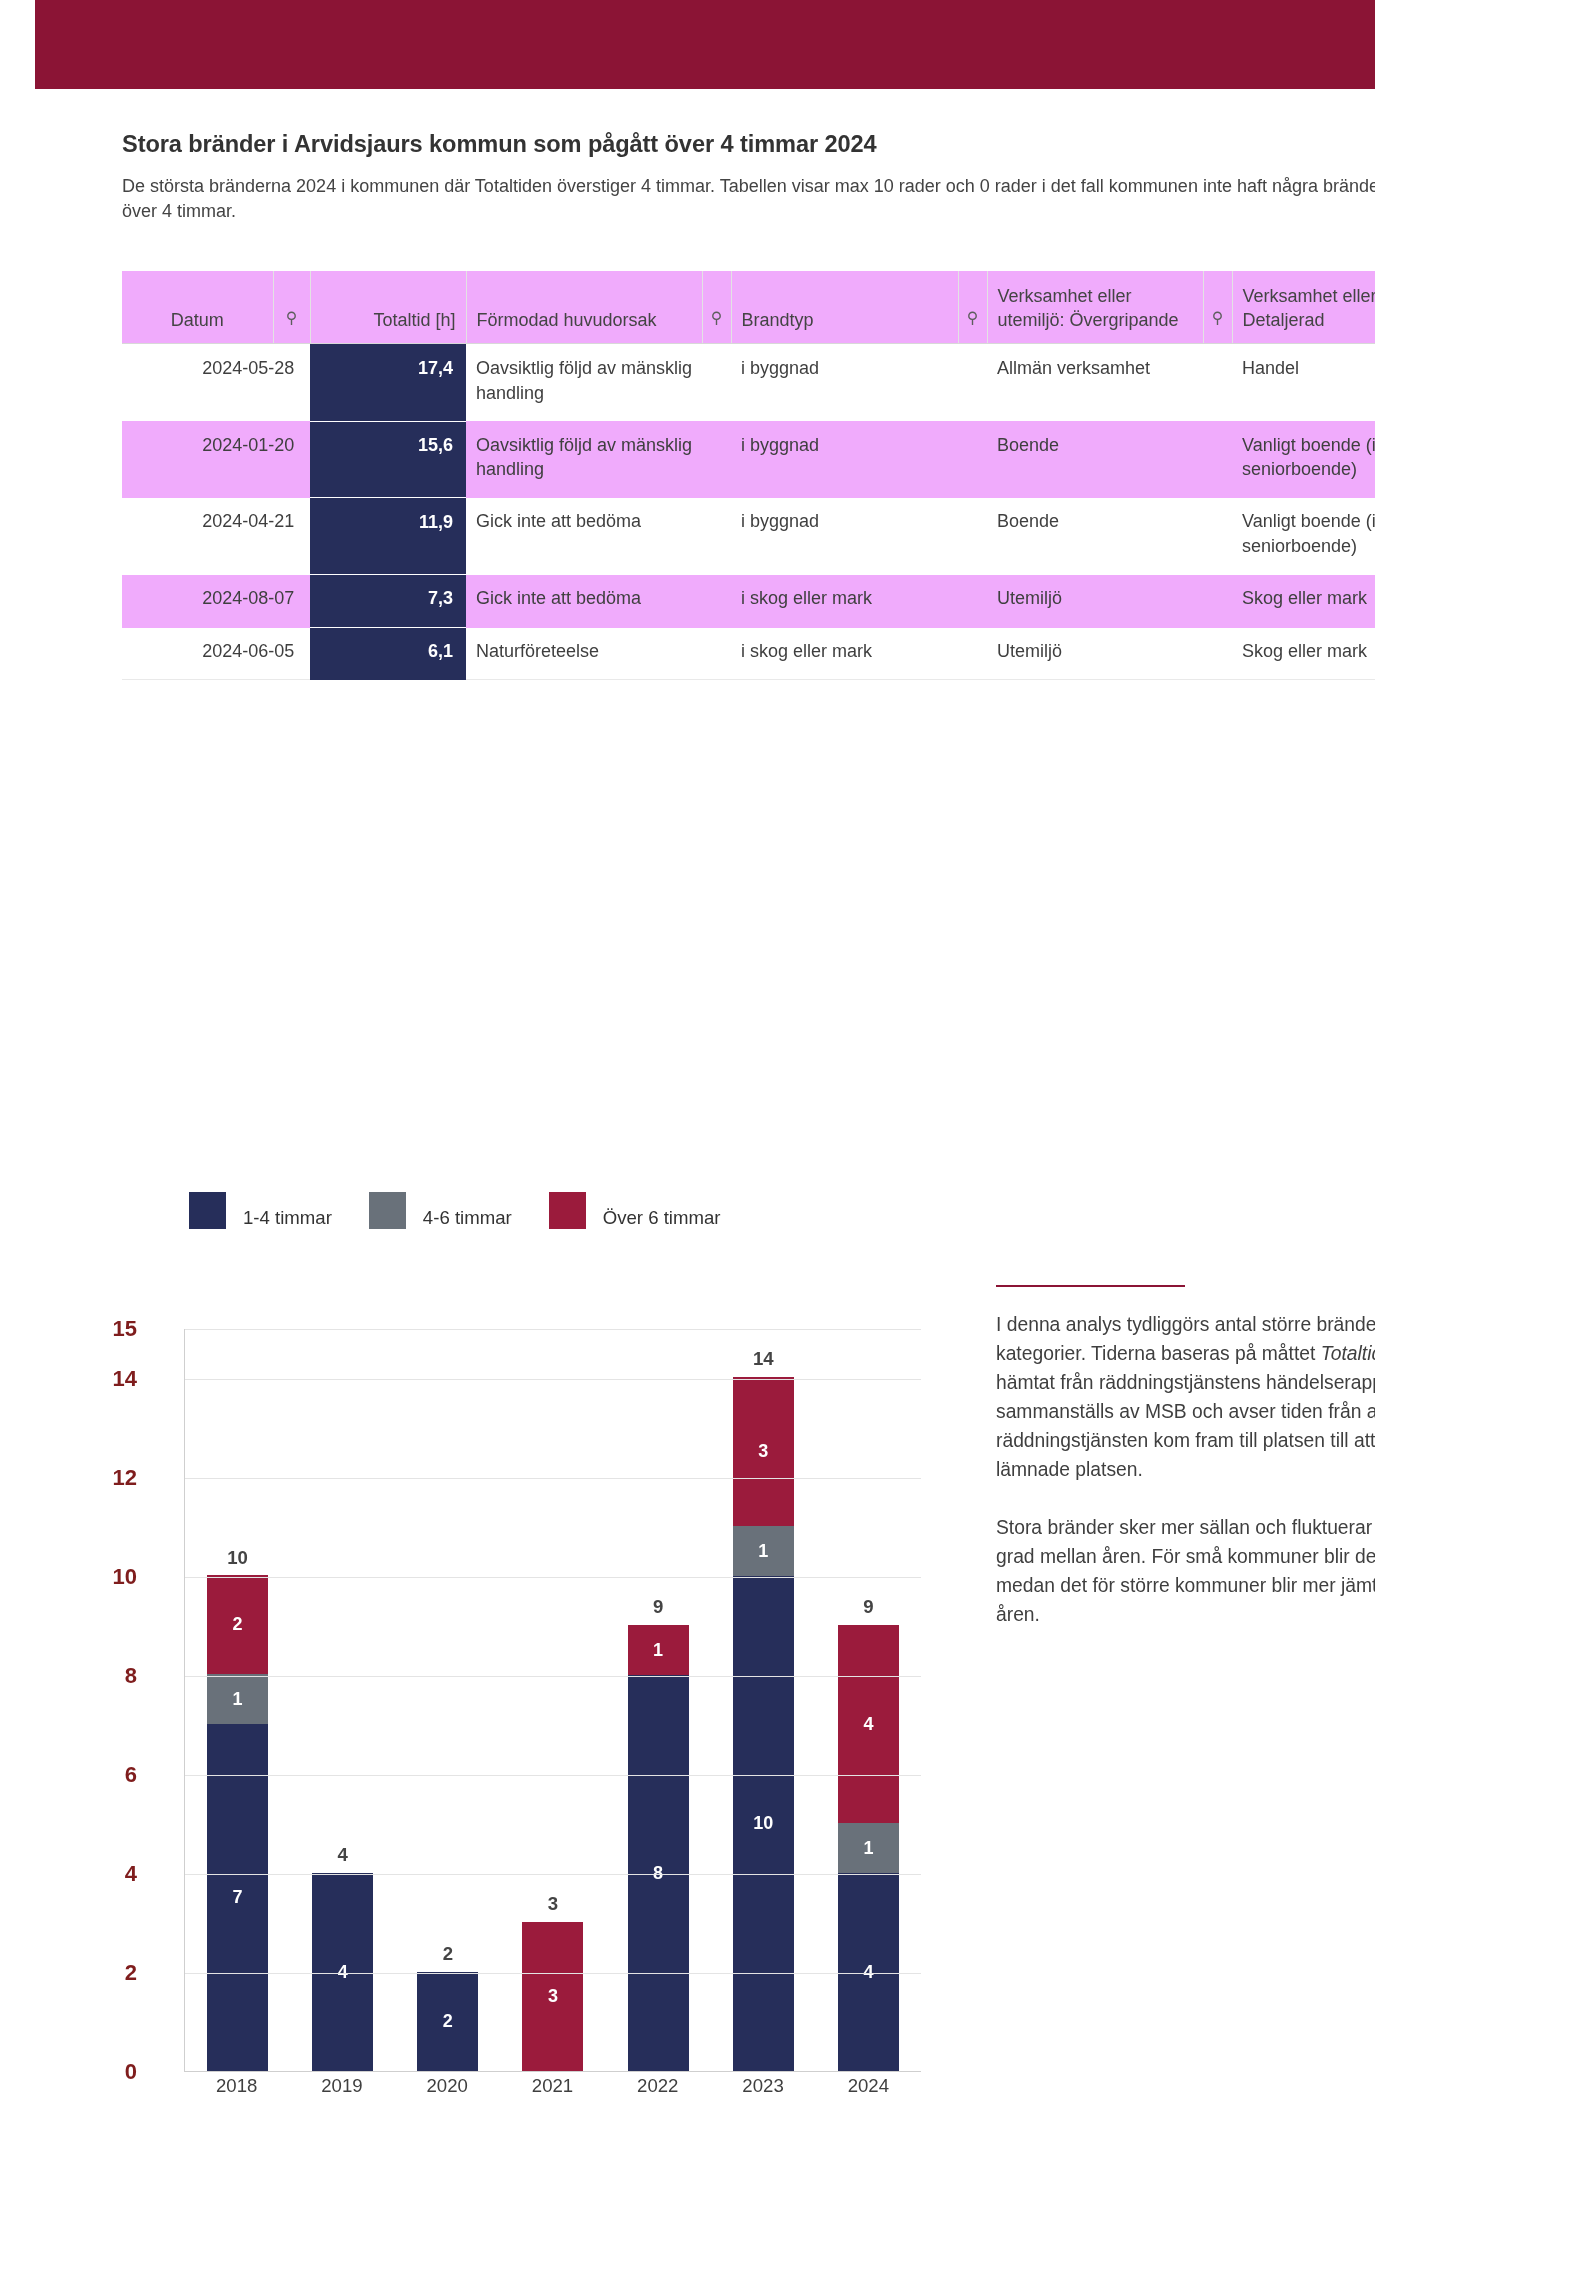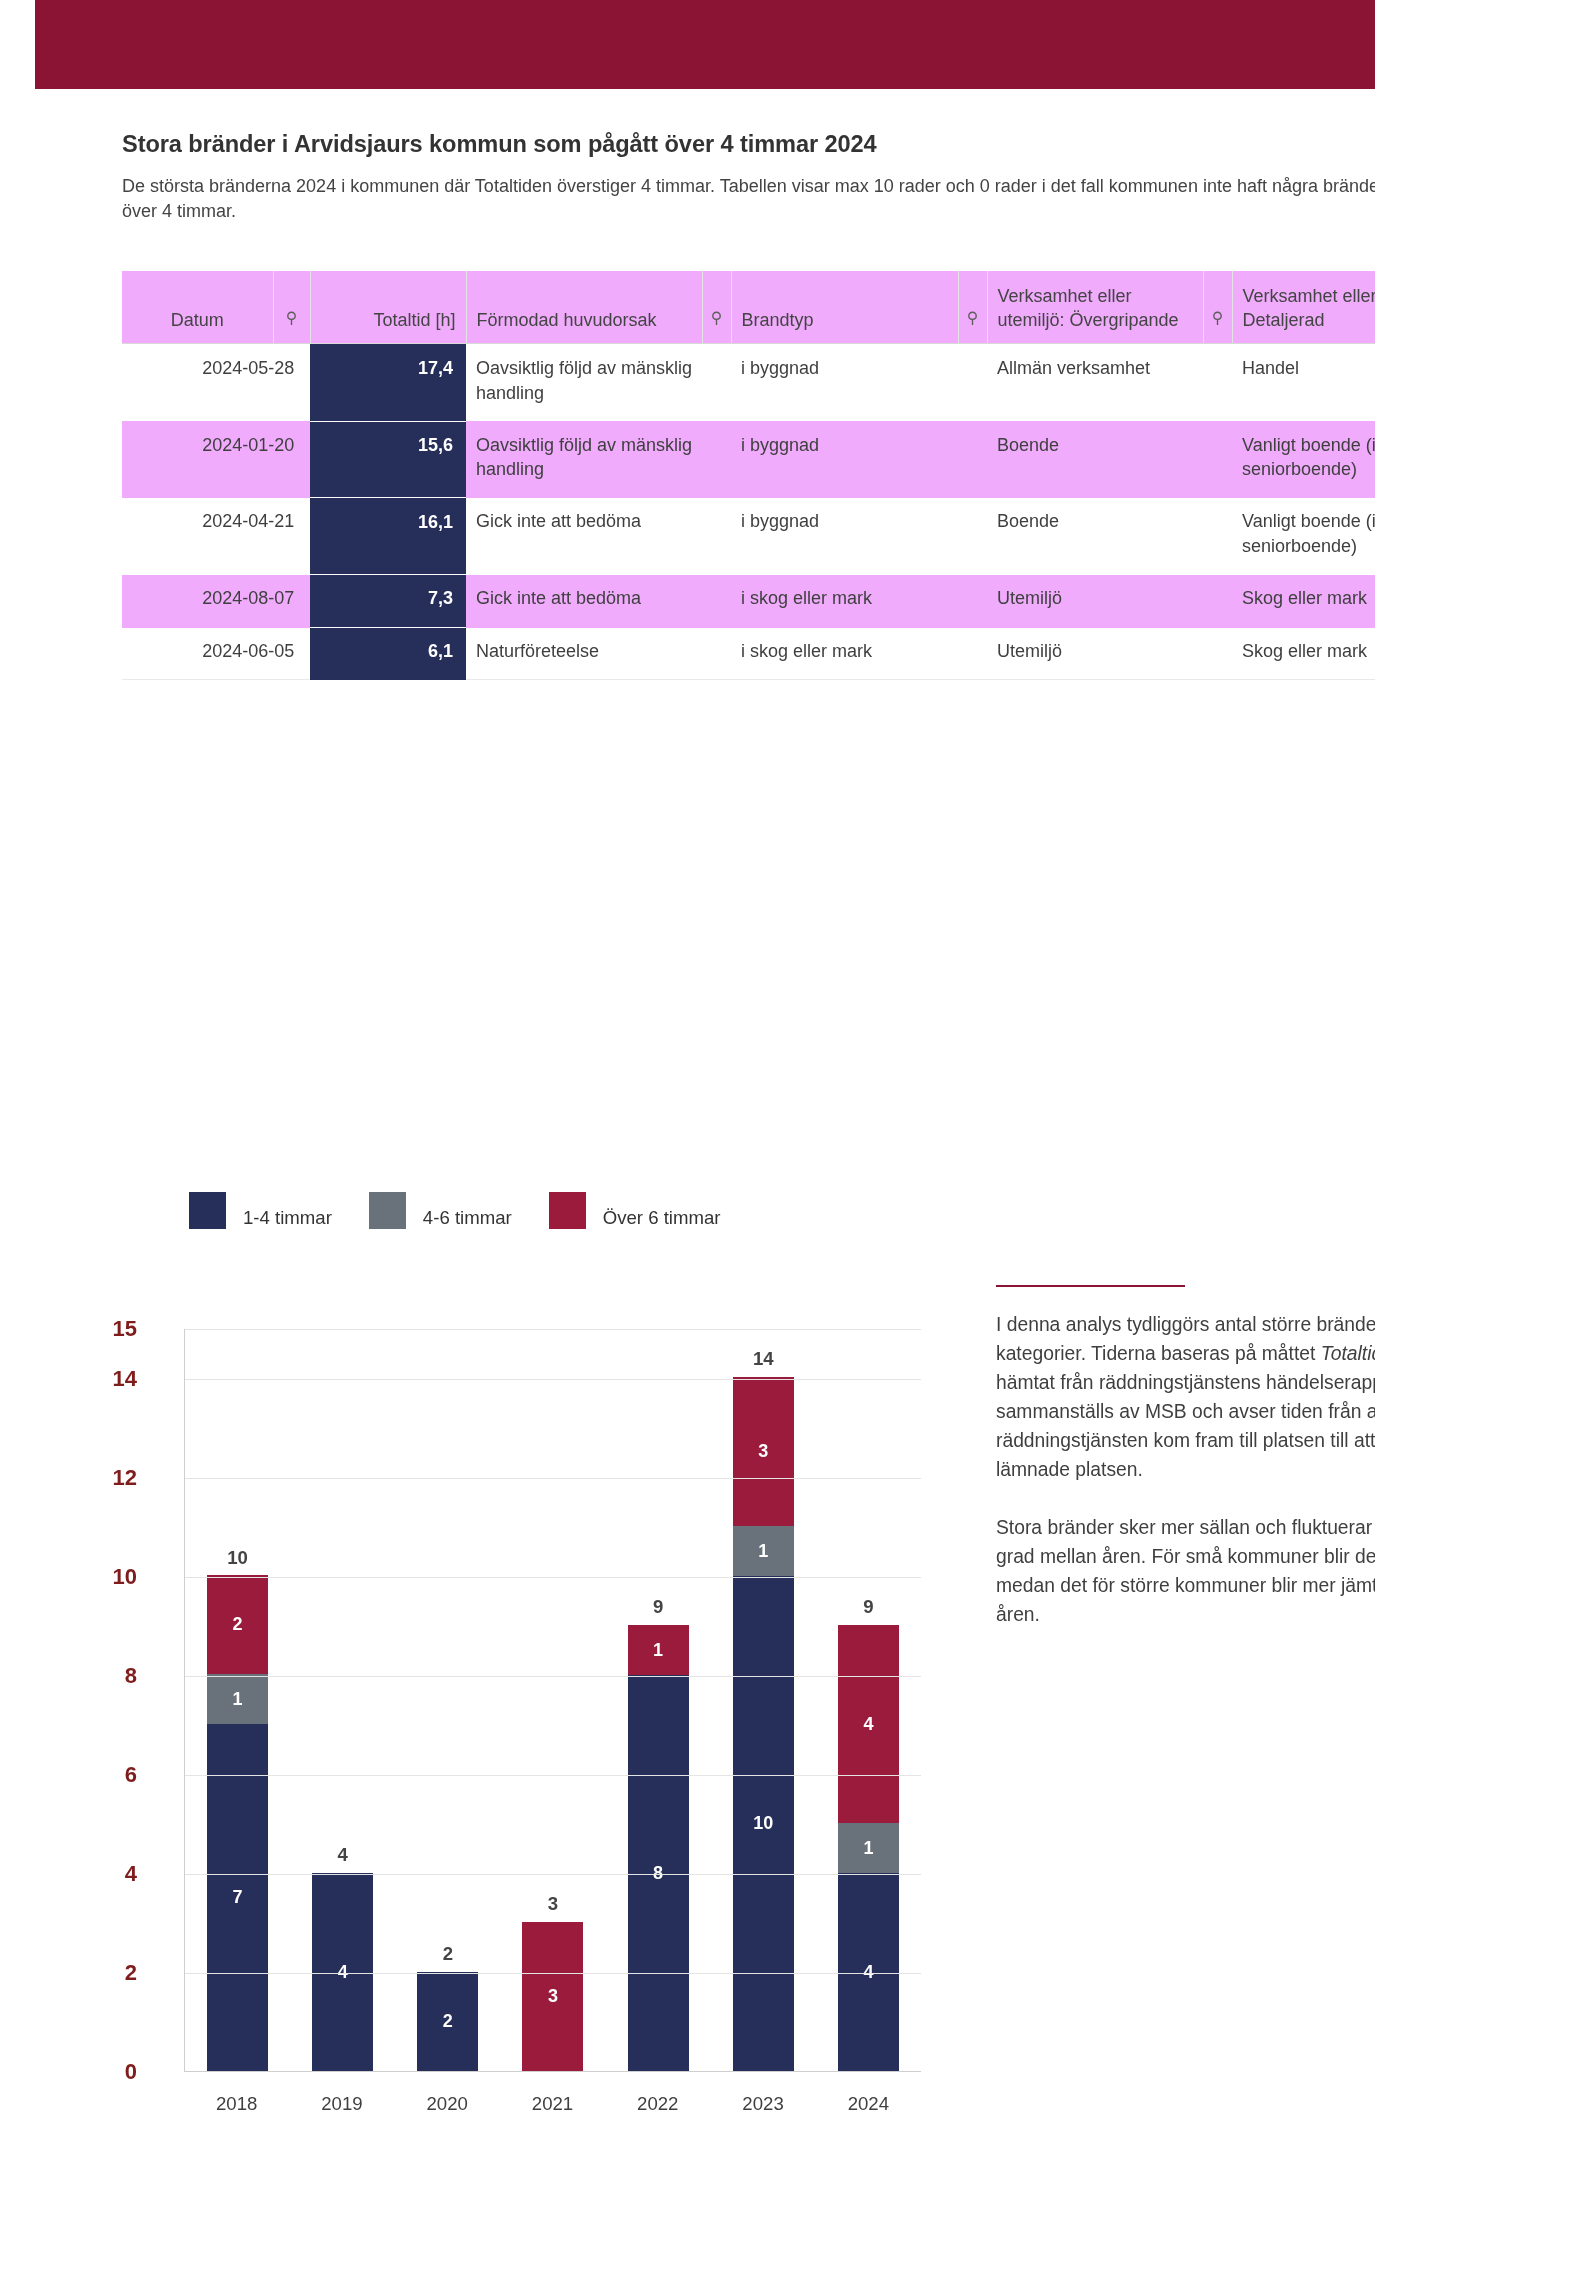--- a/index.html
+++ b/index.html
@@ -95,21 +95,21 @@
   }
   .bars { position:absolute; left:0; right:0; bottom:0; top:0;
           display:flex; align-items:flex-end; justify-content:space-around; }
   .bargroup { position:relative; width:61px; display:flex; flex-direction:column;
               justify-content:flex-end; height:100%; }
   .seg { width:61px; display:flex; align-items:center; justify-content:center;
          font-size:18px; font-weight:700; color:#ffffff; }
   .total-lbl { position:absolute; left:0; width:61px; text-align:center;
                font-size:18.6px; font-weight:700; color:#444444; }
   .xlabels { position:absolute; left:56px; right:0; bottom:0; height:40px;
-             display:flex; justify-content:space-around; align-items:flex-end; }
+             display:flex; justify-content:space-around; align-items:flex-start; }
   .xlabels span { width:61px; text-align:center; font-size:18.6px; color:#3f3f3f; }
 
   
   .aside { position:absolute; left:961px; top:1266px; width:543px; }
   .aside h2 {
     margin:0; font-size:22px; line-height:1.32; font-weight:700; color:#333333;
   }
   .aside .rule { width:189px; height:2.9px; background:#8B1435; margin:18.6px 0 24px 0; }
   .aside p { margin:0 0 29px 0; font-size:19.3px; line-height:1.5; color:#3f3f3f; }
   .aside p:last-child { margin-bottom:0; }
@@ -167,21 +167,21 @@
           <tr class="alt">
             <td class="datum" colspan="2">2024-01-20</td>
             <td class="tot">15,6</td>
             <td class="pad-l" colspan="2">Oavsiktlig följd av mänsklig handling</td>
             <td class="pad-l" colspan="2">i byggnad</td>
             <td class="pad-l" colspan="2">Boende</td>
             <td class="pad-l">Vanligt boende (inklusive seniorboende)</td>
           </tr>
           <tr>
             <td class="datum" colspan="2">2024-04-21</td>
-            <td class="tot">16,1</td>
+            <td class="tot">11,9</td>
             <td class="pad-l" colspan="2">Gick inte att bedöma</td>
             <td class="pad-l" colspan="2">i byggnad</td>
             <td class="pad-l" colspan="2">Boende</td>
             <td class="pad-l">Vanligt boende (inklusive seniorboende)</td>
           </tr>
           <tr class="alt">
             <td class="datum" colspan="2">2024-08-07</td>
             <td class="tot">7,3</td>
             <td class="pad-l" colspan="2">Gick inte att bedöma</td>
             <td class="pad-l" colspan="2">i skog eller mark</td>

